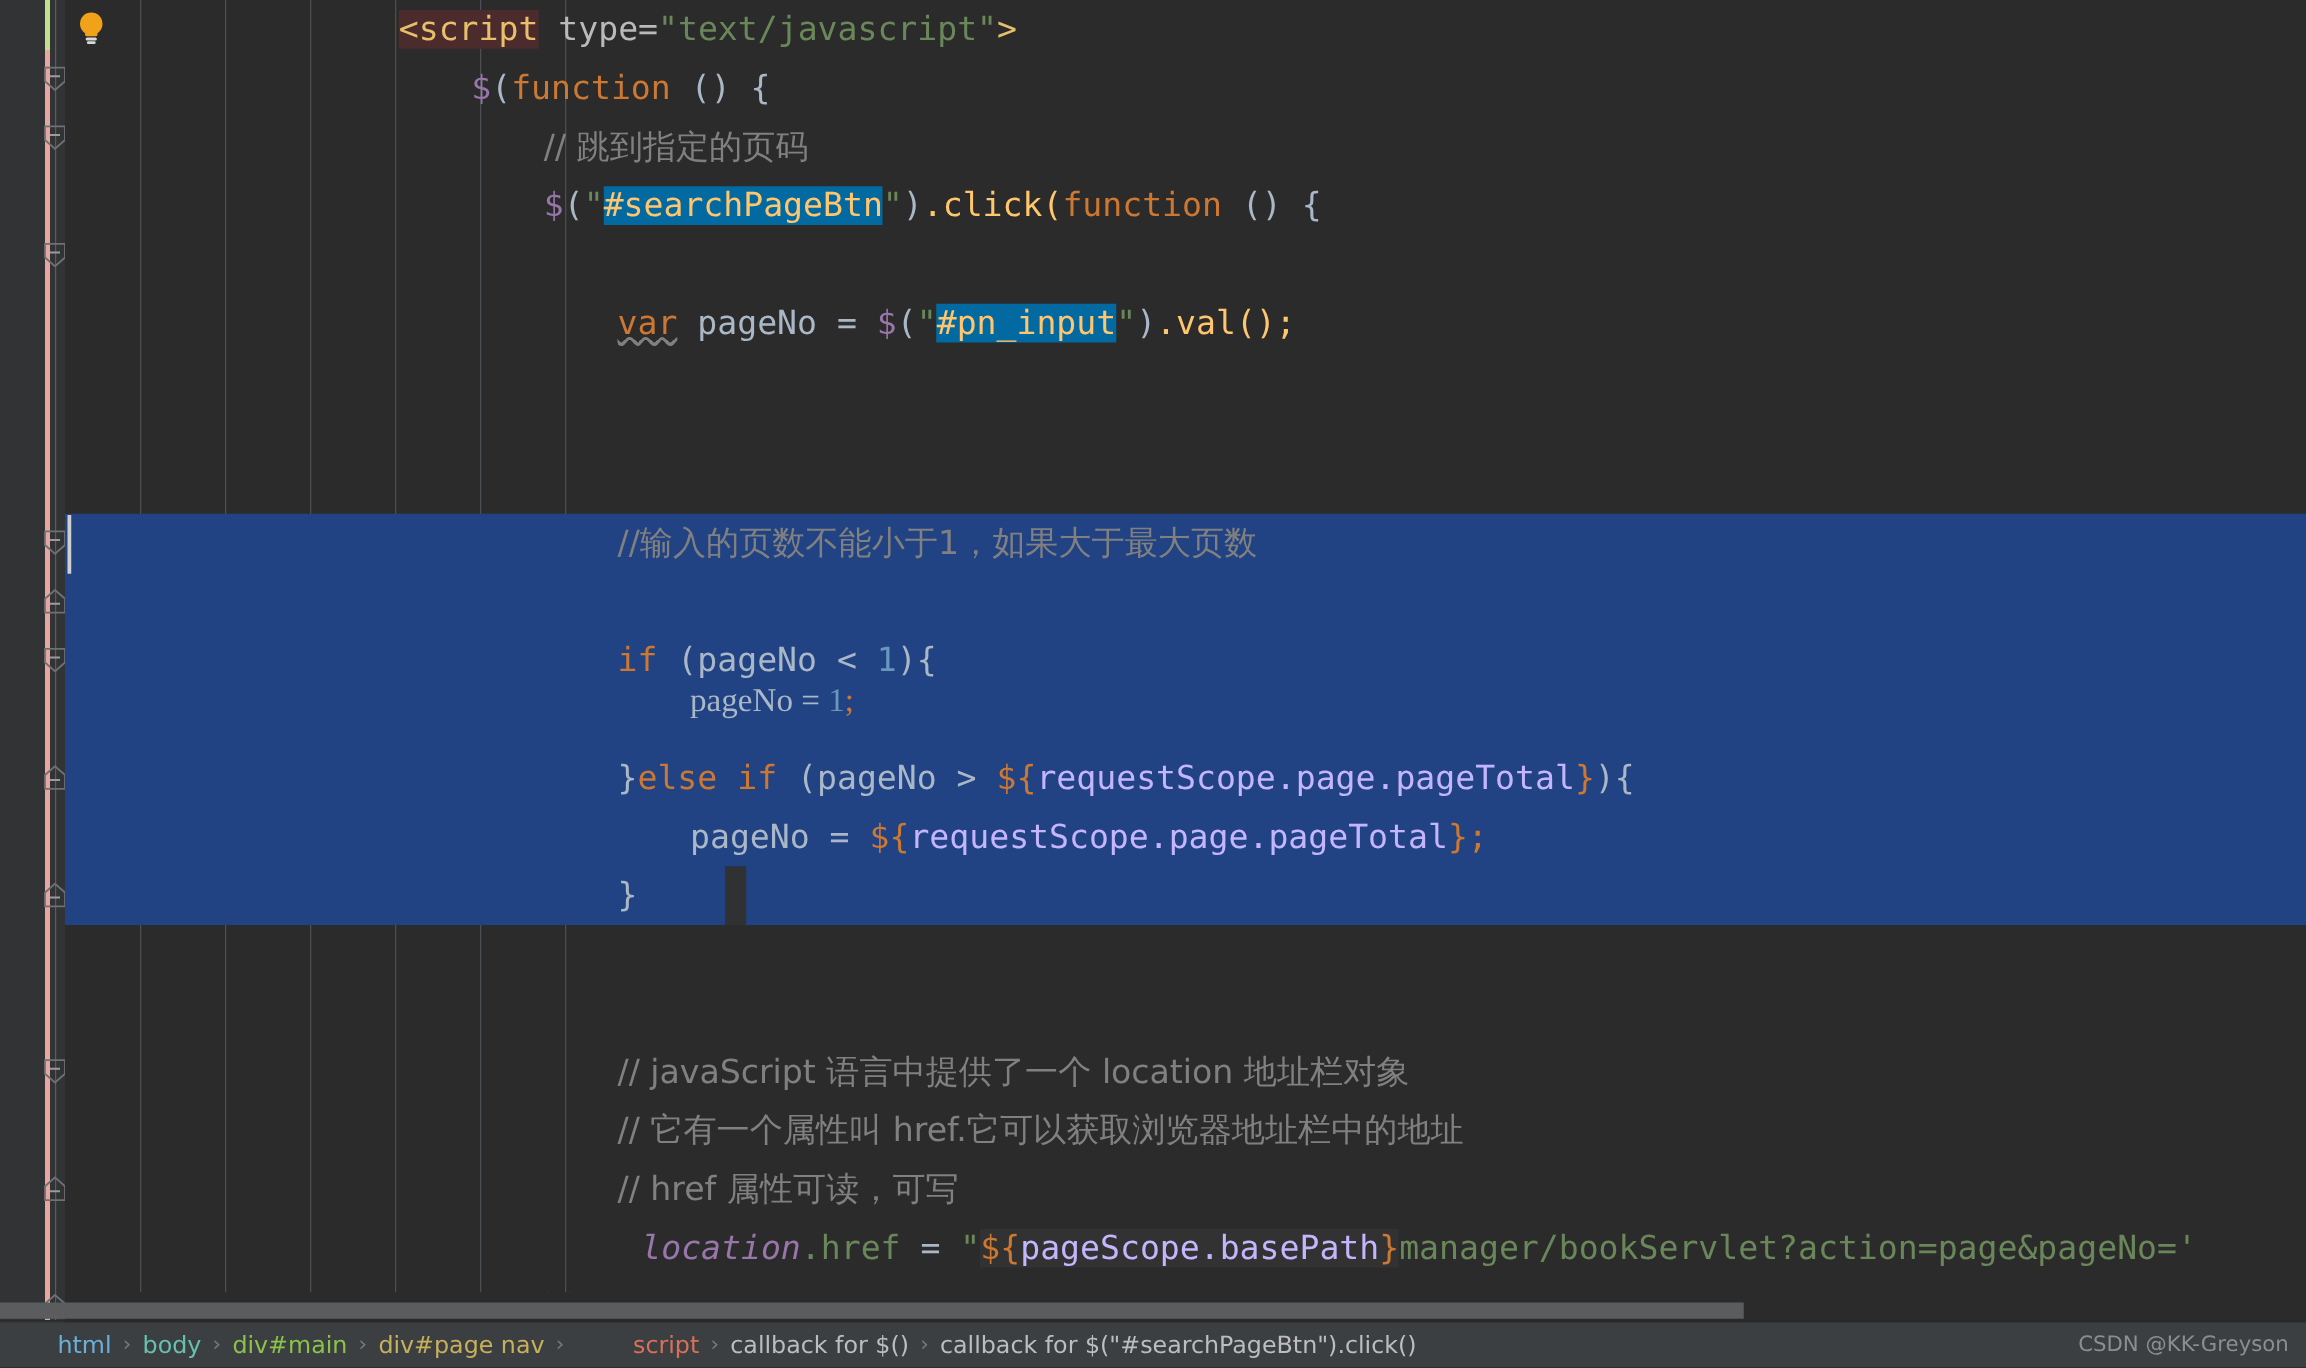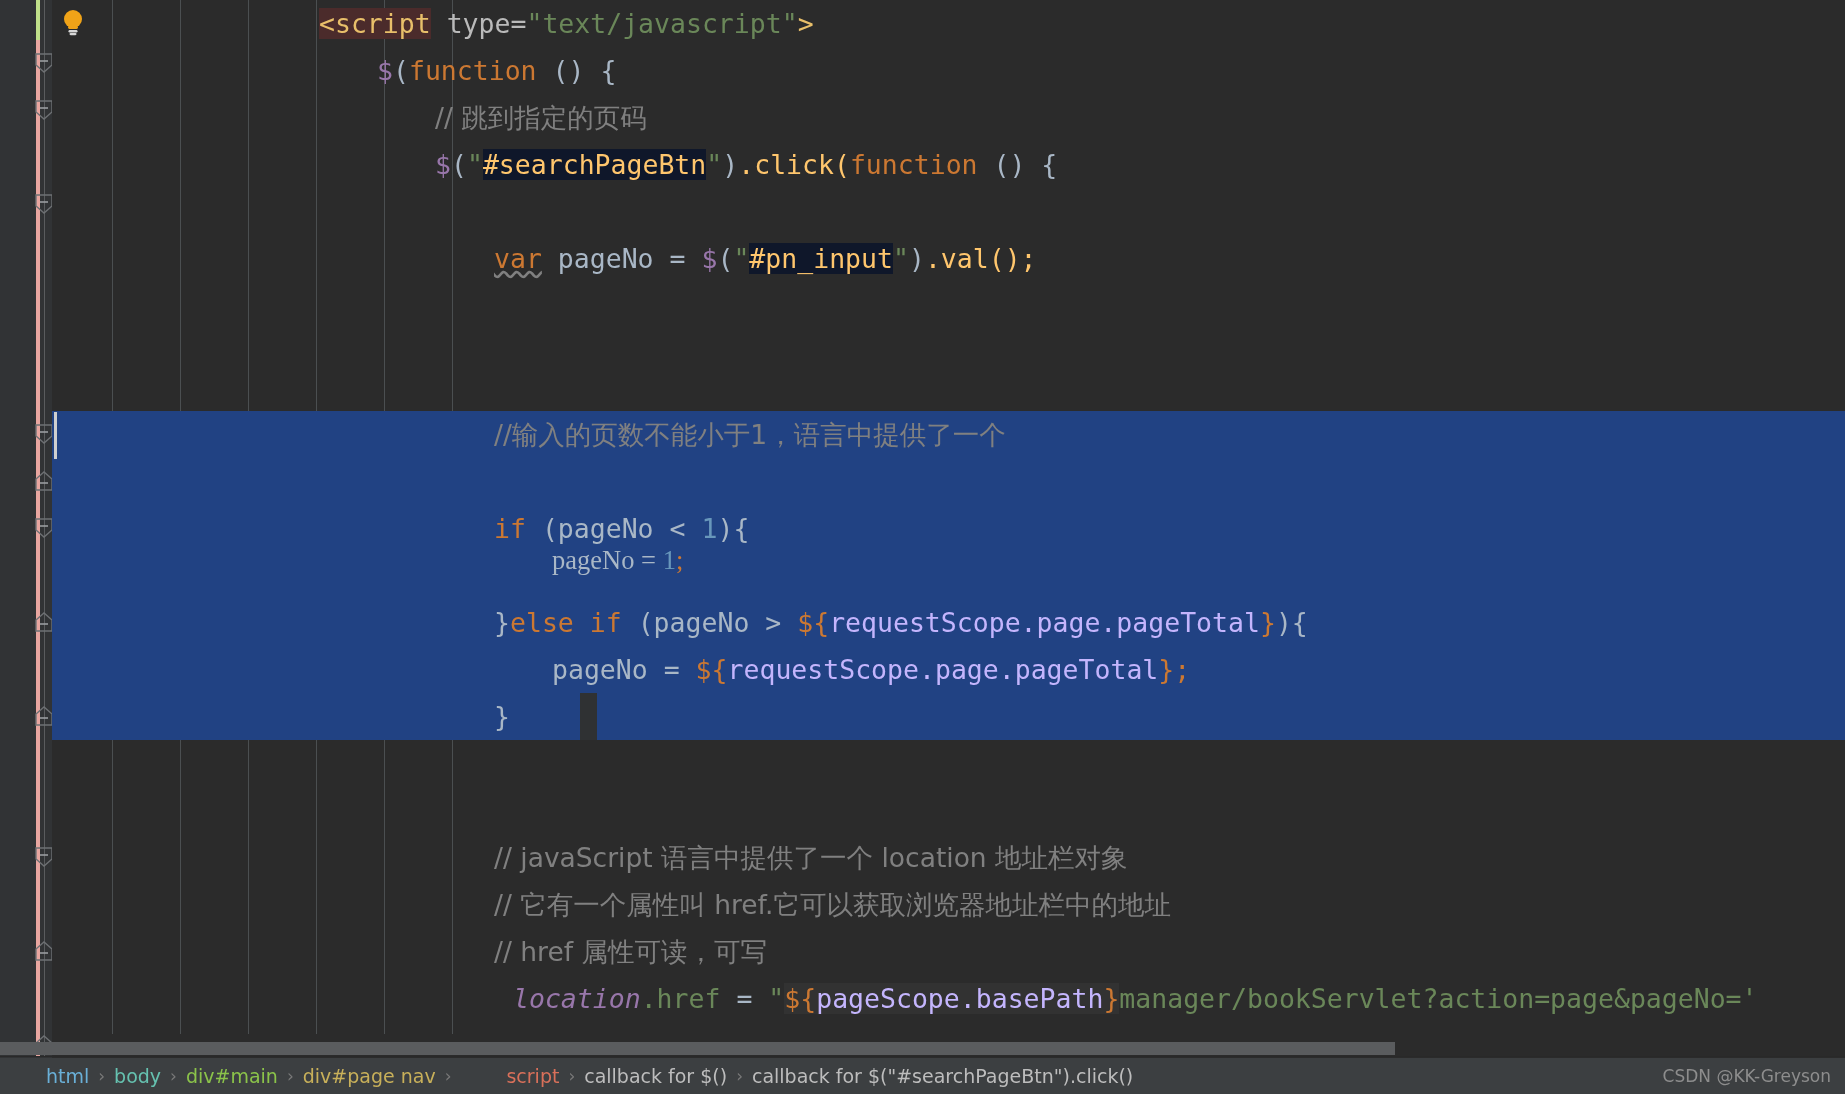--- a/index.html
+++ b/index.html
@@ -109,21 +109,21 @@
   .t-ident    { color: #a9b7c6; }
   .t-func     { color: #ffc66d; }
   .t-dollar   { color: #9876aa; }
   .t-kw       { color: #cc7832; }
   .t-num      { color: #6897bb; }
   .t-comment  { color: #808080; }
   .t-el       { color: #cc7832; }
   .t-elin     { color: #c4b5fd; }
   .t-elbg     { background: #323232; }
   .t-loc      { color: #9876aa; font-style: italic; margin-left: 19px; }
-  .t-hl-green { background: #0f172a; }
+  .t-hl-green { background: #0369a1; }
   .t-warn     { text-decoration: underline wavy #808080; text-decoration-skip-ink: none; }
 
   
   .cn { font-family: "DejaVu Sans", sans-serif; }
 
   .bulb {
     position: absolute;
     left: 8px; top: 8px;
     width: 26px; height: 28px;
   }
@@ -296,21 +296,21 @@
       <div class="ln" style="top:141px;position:absolute;"><span style="display:inline-block;width:383px;"></span><span class="t-dollar">$</span><span class="t-punct">(</span><span class="t-str">"</span><span class="t-func t-hl-green">#searchPageBtn</span><span class="t-str">"</span><span class="t-punct">)</span><span class="t-func">.click(</span><span class="t-kw">function</span><span class="t-punct"> () {</span></div>
 
       <div class="ln" style="top:188px;position:absolute;"></div>
 
       <div class="ln" style="top:235px;position:absolute;"><span style="display:inline-block;width:442px;"></span><span class="t-kw t-warn">var</span><span class="t-punct"> </span><span class="t-ident">pageNo</span><span class="t-punct"> = </span><span class="t-dollar">$</span><span class="t-punct">(</span><span class="t-str">"</span><span class="t-func t-hl-green">#pn_input</span><span class="t-str">"</span><span class="t-punct">)</span><span class="t-func">.val();</span></div>
 
       <div class="ln" style="top:282px;position:absolute;"></div>
       <div class="ln" style="top:329px;position:absolute;"></div>
       <div class="ln" style="top:376px;position:absolute;"></div>
 
-      <div class="ln cn" style="top:411px;position:absolute;"><span style="display:inline-block;width:442px;"></span><span class="t-comment">//输入的页数不能小于1，语言中提供了一个</span></div>
+      <div class="ln cn" style="top:411px;position:absolute;"><span style="display:inline-block;width:442px;"></span><span class="t-comment">//输入的页数不能小于1，如果大于最大页数</span></div>
 
 
       <div class="ln" style="top:505px;position:absolute;"><span style="display:inline-block;width:442px;"></span><span class="t-kw">if</span><span class="t-punct"> (</span><span class="t-ident">pageNo</span><span class="t-punct"> &lt; </span><span class="t-num">1</span><span class="t-punct">){</span></div>
 
       <div class="ln" style="top:537px;position:absolute;font-family:Liberation Serif, serif;"><span style="display:inline-block;width:500px;"></span><span class="t-ident">pageNo</span><span class="t-punct"> = </span><span class="t-num">1</span><span class="t-kw">;</span></div>
 
       <div class="ln" style="top:599px;position:absolute;"><span style="display:inline-block;width:442px;"></span><span class="t-punct">}</span><span class="t-kw">else</span><span class="t-punct"> </span><span class="t-kw">if</span><span class="t-punct"> (</span><span class="t-ident">pageNo</span><span class="t-punct"> &gt; </span><span class="t-el"><span class="t-el">${</span><span class="t-elin">requestScope.page.pageTotal</span><span class="t-el">}</span></span><span class="t-punct">){</span></div>
 
       <div class="ln" style="top:646px;position:absolute;"><span style="display:inline-block;width:500px;"></span><span class="t-ident">pageNo</span><span class="t-punct"> = </span><span><span class="t-el">${</span><span class="t-elin">requestScope.page.pageTotal</span><span class="t-el">}</span></span><span class="t-kw">;</span></div>
 

